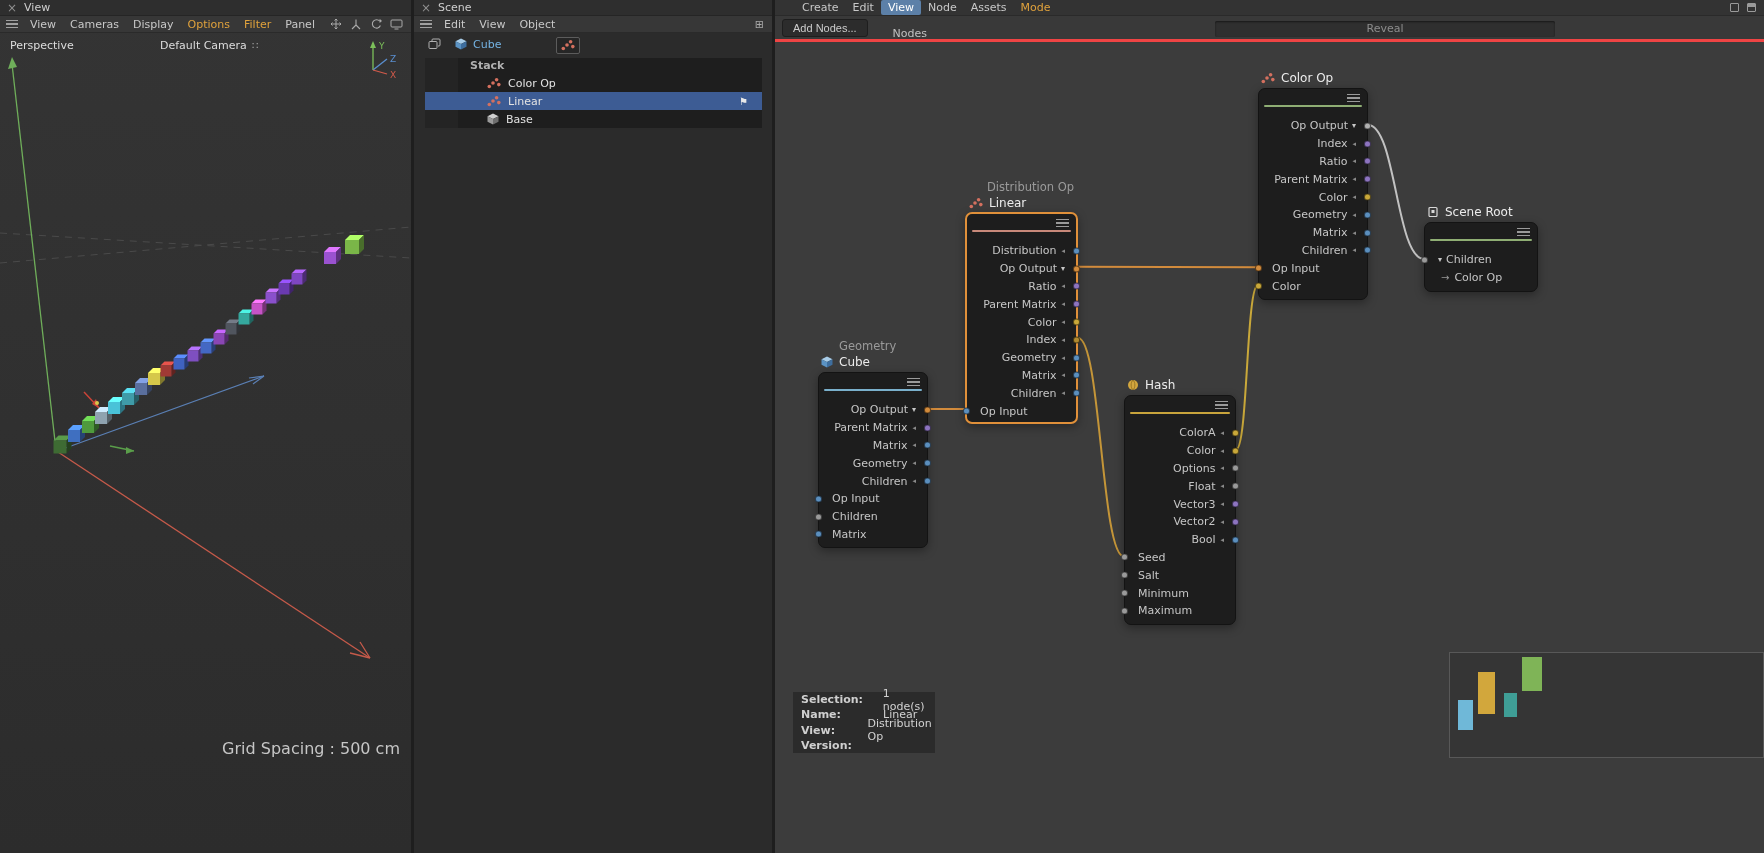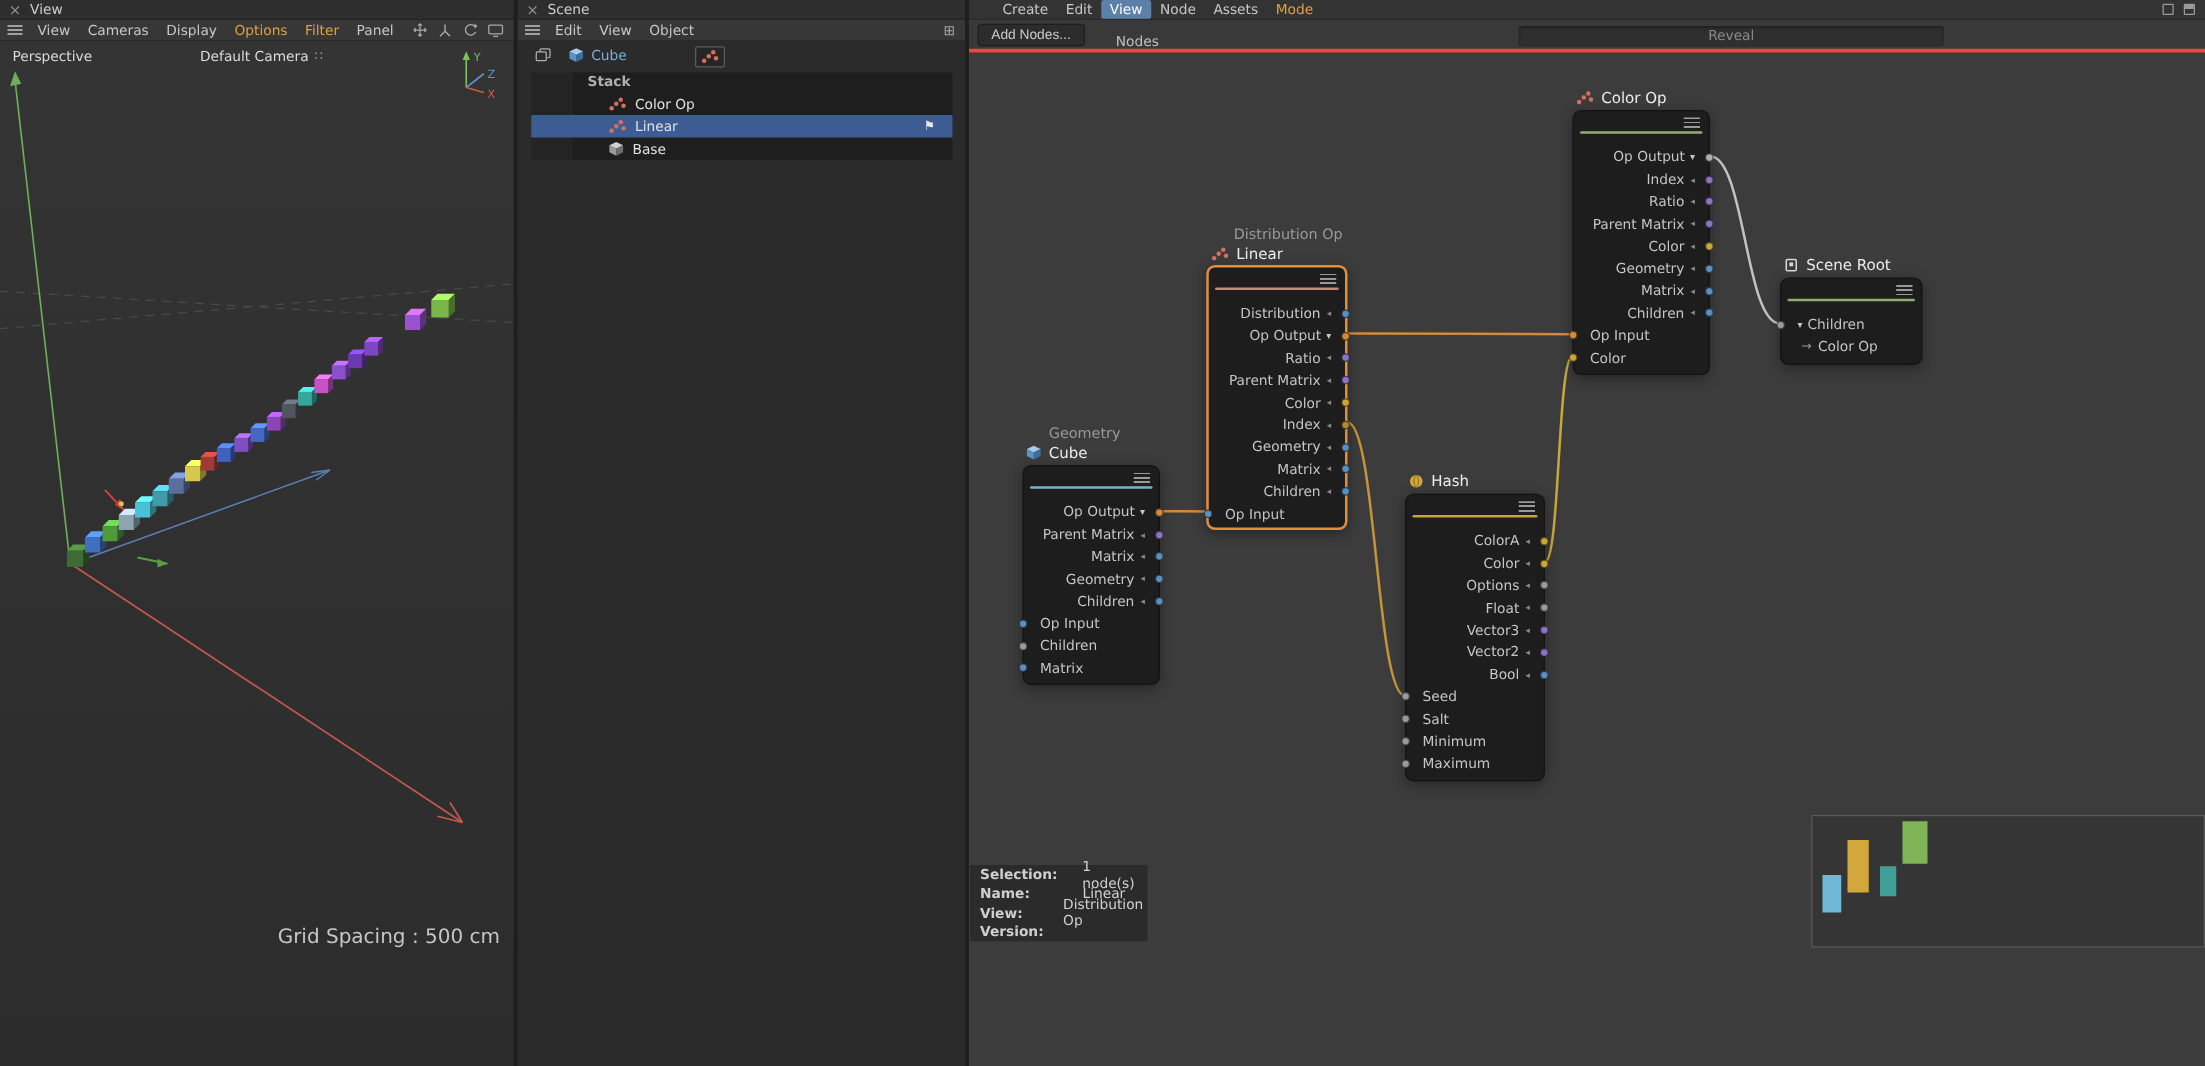--- a/index.html
+++ b/index.html
@@ -68,21 +68,21 @@
   .port-row.in{justify-content:flex-start;padding-left:13px;}
   .port-row.child{justify-content:flex-start;padding-left:16px;}
   .port-marker{font-size:7px;color:#8a8a8a;margin-left:5px;}
   .dd{font-size:8px;margin-left:4px;color:#c6c6c6;}
   .expander{font-size:8px;margin-right:4px;color:#c6c6c6;}
   .child-arrow{color:#9a9a9a;margin-right:5px;font-size:10px;}
   .port-dot{position:absolute;top:50%;width:7px;height:7px;border-radius:50%;transform:translateY(-50%);border:1px solid rgba(0,0,0,.55);}
   .port-dot.out{right:-4px;}
   .port-dot.in{left:-4px;}
 
-  #info-panel{position:absolute;z-index:5;left:1px;top:692px;width:142px;background:rgba(42,42,42,.92);}
+  #info-panel{position:absolute;z-index:5;left:18px;top:692px;width:142px;background:rgba(42,42,42,.92);}
   .info-row{display:flex;height:15.3px;align-items:center;font-size:11px;}
   .info-label{width:90px;padding-left:8px;color:#cfcfcf;font-weight:bold;}
   .info-value{color:#d2d2d2;}
 
   #minimap{position:absolute;z-index:5;left:674px;top:652px;width:315px;height:106px;background:#353535;border:1px solid #585858;}
   .mm-rect{position:absolute;}
 </style>
 </head>
 <body>
 

